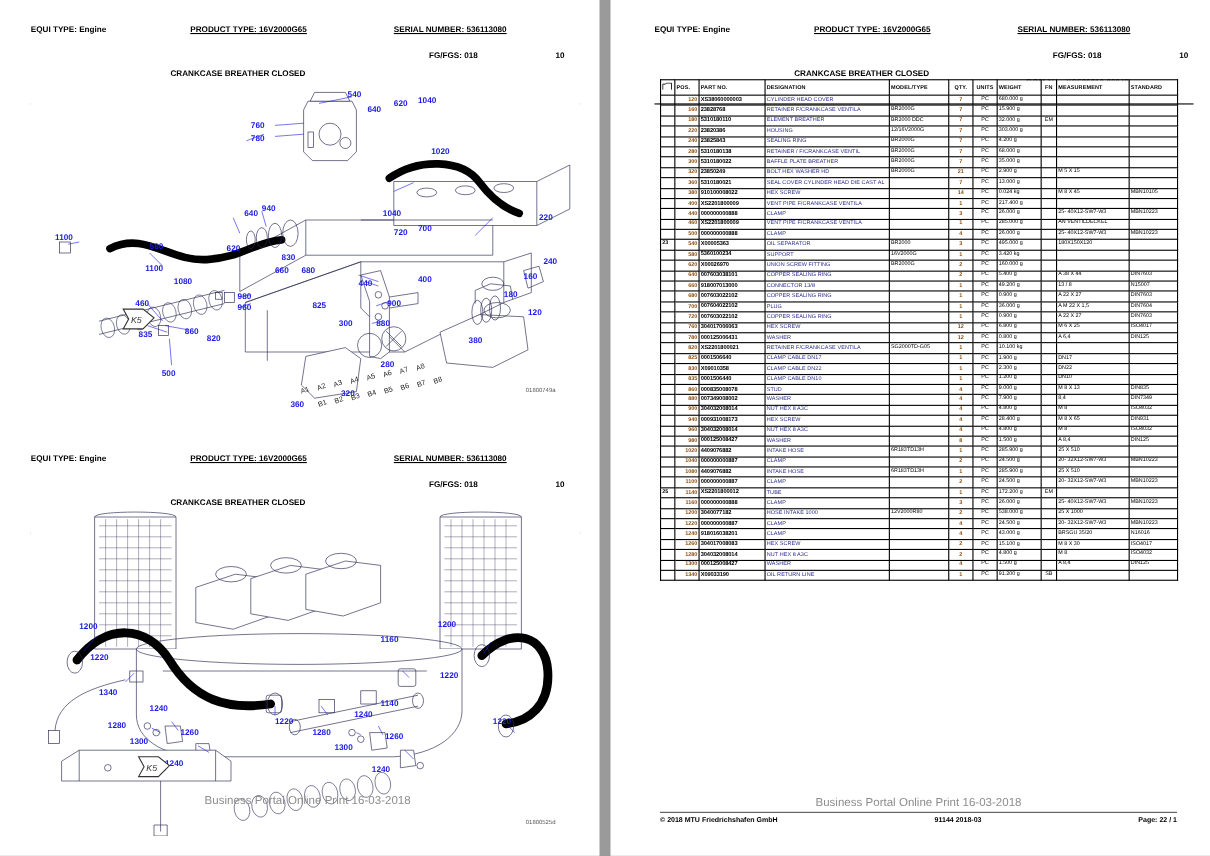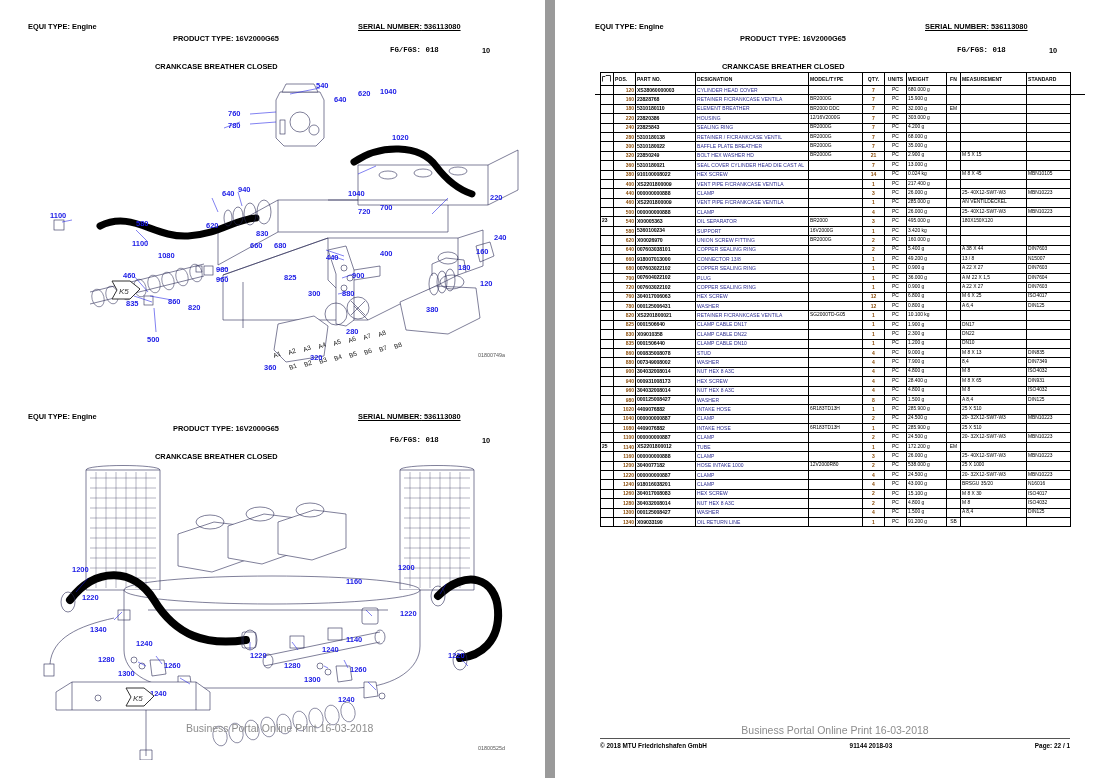--- a/index.html
+++ b/index.html
@@ -12,25 +12,25 @@
   .spread{position:relative;width:1100px;height:678px;display:flex;}
 
   .page{background:#ffffff;position:relative;box-sizing:border-box;}
   .page-left{width:545px;height:778px;margin-right:10px;}
   .page-right{width:545px;height:778px;}
 
   
   .hdr{position:relative;font-weight:bold;font-size:7.4px;color:#000;}
   .hdr .row{position:relative;height:12px;}
   .hdr .equi{position:absolute;left:0;top:0;white-space:nowrap;}
-  .hdr .prod{position:absolute;left:145px;top:12px;white-space:nowrap;}
+  .hdr .prod{position:absolute;left:145px;top:0;white-space:nowrap;text-decoration:underline;}
   .hdr .sub{position:absolute;left:127px;top:28px;white-space:nowrap;}
   .hdr .serial{position:absolute;left:330px;top:0;white-space:nowrap;text-decoration:underline;}
-  .hdr .fgfgs{position:absolute;left:362px;top:12px;white-space:nowrap;font-family:Liberation Mono, monospace;}
-  .hdr .fgnum{position:absolute;left:454px;top:12px;white-space:nowrap;text-align:right;}
+  .hdr .fgfgs{position:absolute;left:362px;top:12px;white-space:nowrap;}
+  .hdr .fgnum{position:absolute;left:477px;top:12px;white-space:nowrap;text-align:right;}
   .hdr .bom{position:absolute;left:338px;top:24px;white-space:nowrap;}
   .hdr-rule{border-bottom:1.4px solid #000;margin-top:36px;}
 
   
   .dwg{position:relative;border:1px solid #000;background:#fff;overflow:hidden;}
   .dwg svg{display:block;}
   .dwgno{position:absolute;font-size:5.4px;color:#555;font-family:"Liberation Sans",sans-serif;}
   .watermark{
     position:absolute;font-size:10.5px;color:#8d8d8d;
     font-family:"Liberation Sans",sans-serif;white-space:nowrap;

